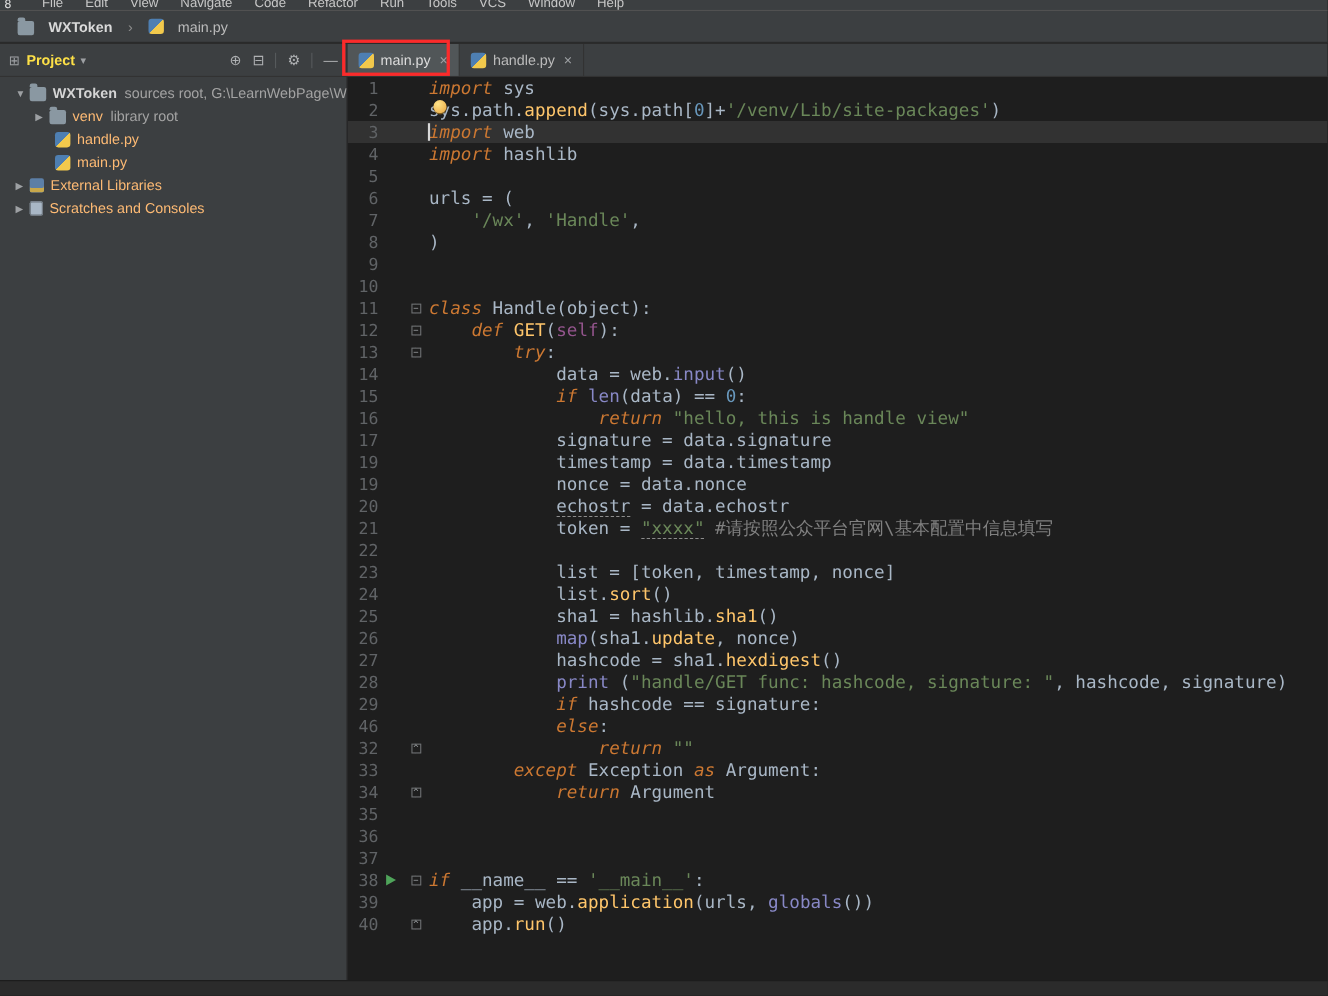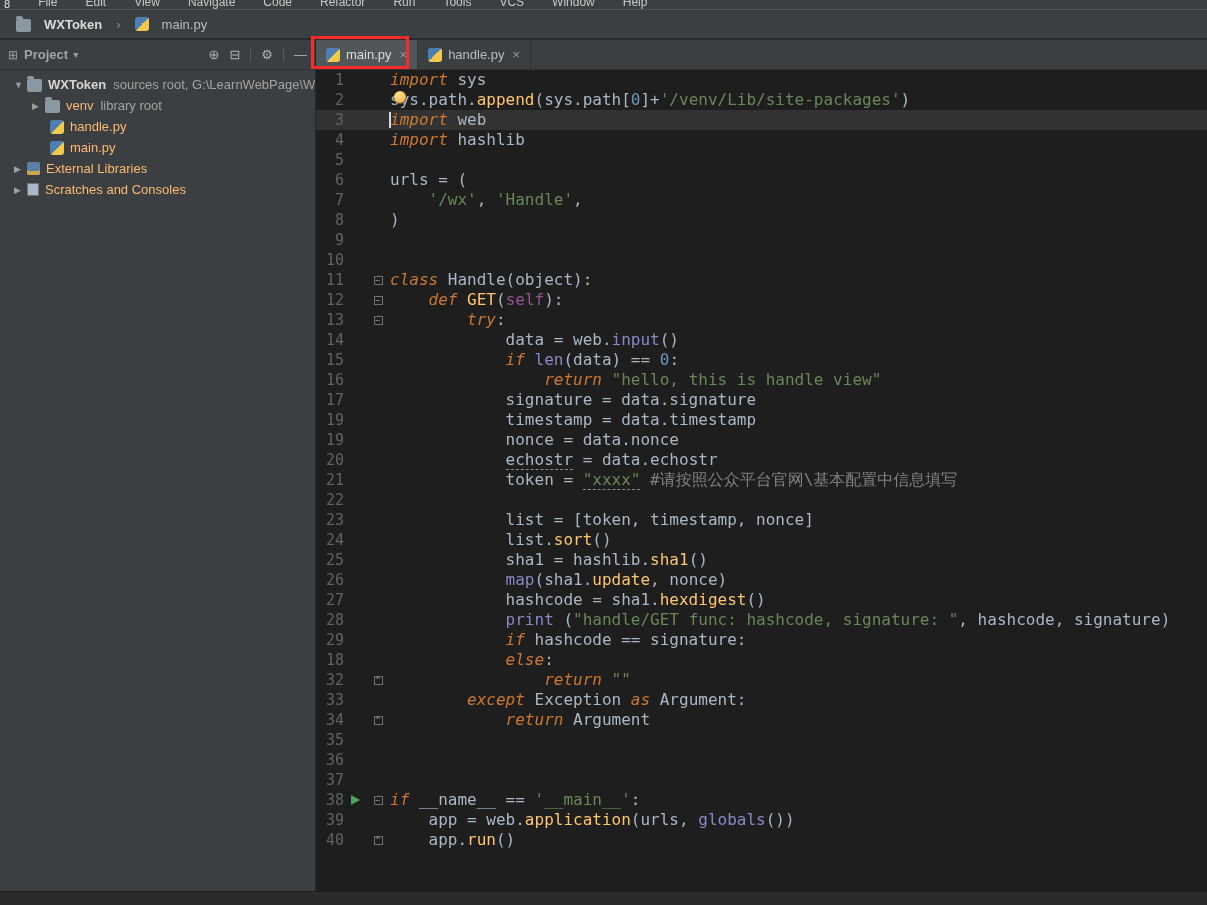--- a/index.html
+++ b/index.html
@@ -21,21 +21,21 @@
 
   
   .main { position:absolute; top:40px; left:0; right:0; bottom:14px; display:flex; }
 
   
   .left-panel { width:316px; background:#3c3f41; border-right:1px solid #262626;
                 display:flex; flex-direction:column; flex:none; }
   .panel-header { height:30px; display:flex; align-items:center; padding:0 8px;
                   border-bottom:1px solid #323232; color:#bbbbbb; font-size:13px; }
   .panel-header .tw-icon { color:#9da0a3; font-size:12px; margin-right:6px; }
-  .panel-title { font-weight:bold; color:#a3a3a3; }
+  .panel-title { font-weight:bold; color:#fde047; }
   .panel-caret { color:#9da0a3; font-size:10px; margin-left:5px; }
   .panel-tools { margin-left:auto; display:flex; align-items:center; gap:10px; }
   .tool-btn { color:#afb1b3; font-size:13px; cursor:default; }
   .tool-divider { width:1px; height:14px; background:#565a5c; }
 
   .tree { padding-top:4px; }
   .tree-row { height:21px; display:flex; align-items:center; font-size:13px;
               color:#bbbbbb; white-space:nowrap; overflow:hidden; }
   .tree-arrow { width:13px; color:#9da0a3; font-size:9px; flex:none; }
   .ticon { width:15px; height:13px; margin-right:6px; flex:none; position:relative; }
@@ -100,21 +100,21 @@
 
   
   .bottom-strip { position:absolute; left:0; right:0; bottom:0; height:14px;
                   background:#2b2b2b; border-top:1px solid #1b1b1b; }
 </style>
 </head>
 <body>
 
 <div class="menu-strip">
   <span class="corner-text">8</span>
-  <span id="menu-items" style="display:flex;gap:28px;">
+  <span id="menu-items" style="display:flex;gap:20px;">
       <span class="menu-item">File</span>
       <span class="menu-item">Edit</span>
       <span class="menu-item">View</span>
       <span class="menu-item">Navigate</span>
       <span class="menu-item">Code</span>
       <span class="menu-item">Refactor</span>
       <span class="menu-item">Run</span>
       <span class="menu-item">Tools</span>
       <span class="menu-item">VCS</span>
       <span class="menu-item">Window</span>
@@ -372,21 +372,21 @@
           <span class="fcol fl"></span>
           <pre class="ctext"><span class="tok-id">            </span><span class="tok-bi">print</span><span class="tok-id"> (</span><span class="tok-str">"handle/GET func: hashcode, signature: "</span><span class="tok-id">, hashcode, signature)</span></pre>
         </div>
         <div class="code-line">
           <span class="ln">29</span>
           <span class="icol"></span>
           <span class="fcol fl"></span>
           <pre class="ctext"><span class="tok-id">            </span><span class="tok-kw">if</span><span class="tok-id"> hashcode == signature:</span></pre>
         </div>
         <div class="code-line">
-          <span class="ln">18</span>
+          <span class="ln">46</span>
           <span class="icol"></span>
           <span class="fcol fl"></span>
           <pre class="ctext"><span class="tok-id">            </span><span class="tok-kw">else</span><span class="tok-id">:</span></pre>
         </div>
         <div class="code-line">
           <span class="ln">32</span>
           <span class="icol"></span>
           <span class="fcol fl">
             <span class="fold-box">^</span>
           </span>

